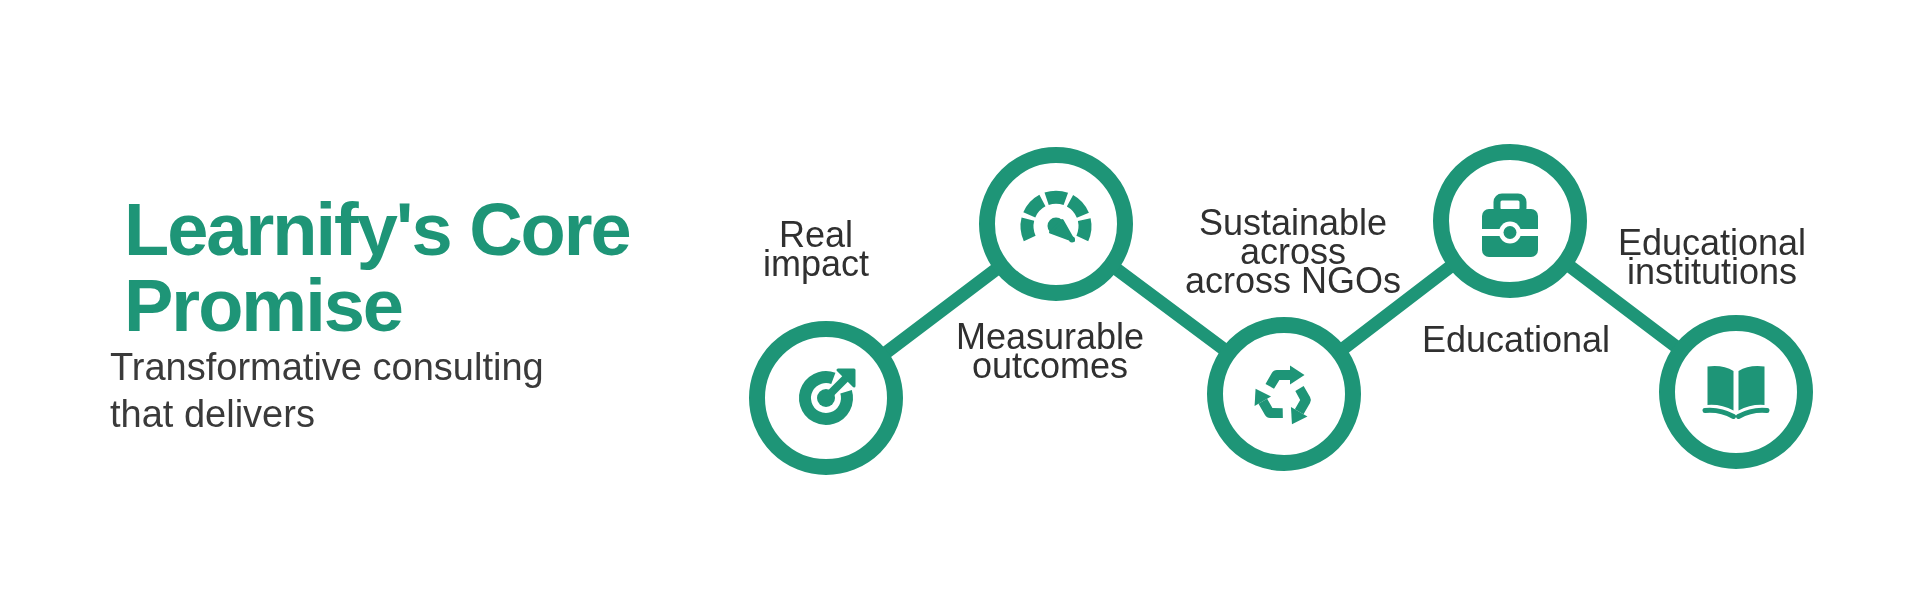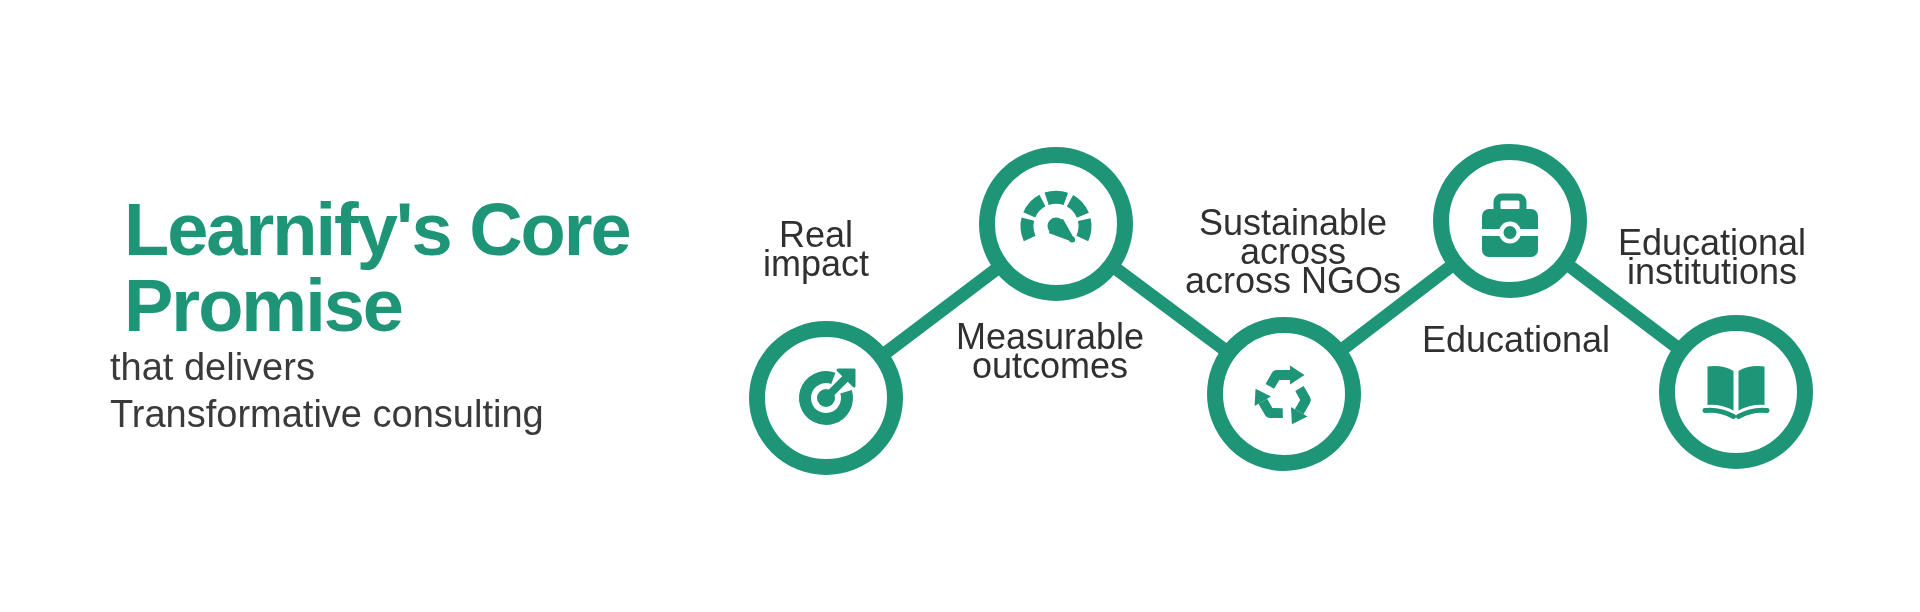--- a/index.html
+++ b/index.html
@@ -21,22 +21,22 @@
 
 <div class="stage">
 
   <div class="title-block">
     <h1 class="title">
       <span class="tline">Learnify's Core</span>
       <span class="tline">Promise</span>
     </h1>
   </div>
   <p class="subtitle">
+    <span class="sline">Transformative consulting</span>
     <span class="sline">that delivers</span>
-    <span class="sline">Transformative consulting</span>
   </p>
 
   <svg class="diagram-svg" width="1920" height="612" viewBox="0 0 1920 612">
 
     <polyline points="826,398 1056,224 1284,394 1510,221 1736,392" fill="none" stroke="#1E9577" stroke-width="13"></polyline>
 
     <circle cx="826" cy="398" r="69" fill="#ffffff" stroke="#1E9577" stroke-width="16"></circle>
     <circle cx="1056" cy="224" r="69" fill="#ffffff" stroke="#1E9577" stroke-width="16"></circle>
     <circle cx="1284" cy="394" r="69" fill="#ffffff" stroke="#1E9577" stroke-width="16"></circle>
     <circle cx="1510" cy="221" r="69" fill="#ffffff" stroke="#1E9577" stroke-width="16"></circle>

